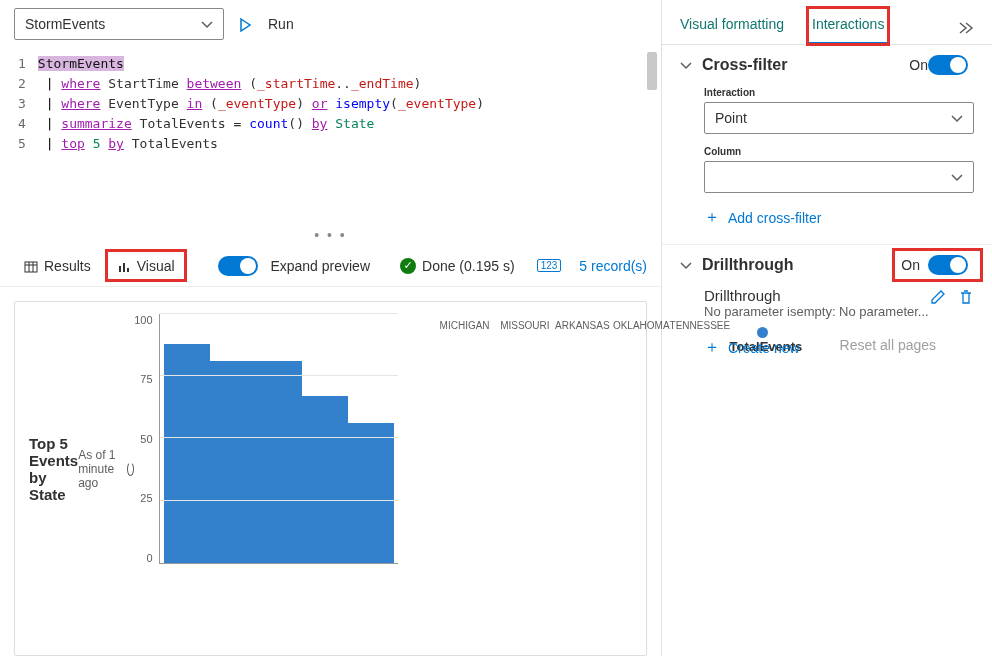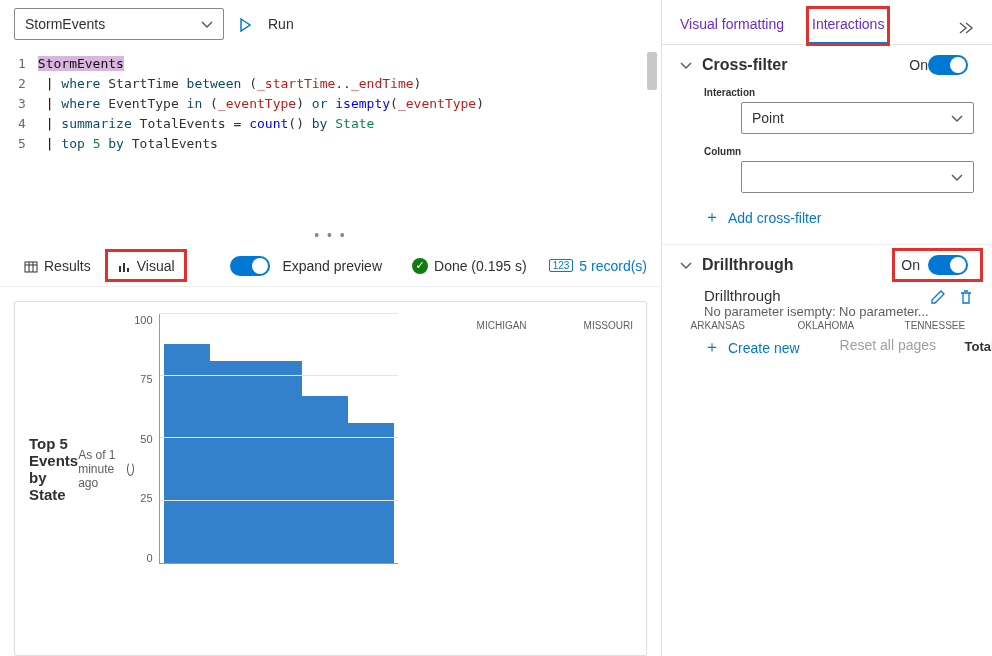--- a/index.html
+++ b/index.html
@@ -67,21 +67,21 @@
     position: relative;
   }
   .gutter {
     text-align: right;
     color: #6b6b6b;
     padding: 0 12px 0 18px;
     user-select: none;
   }
   .code { flex: 1; white-space: pre; position: relative; }
   .code .hl-table { background: #d8b6e0; color: #111;}
-  .code .kw { color: #0c4a6e; }
+  .code .kw { color: #a21caf; text-decoration: underline; }
   .code .fn { color: #0000ff; }
   .code .op { color: #000; }
   .code .param { color: #c41a16; }
   .code .id { color: #098658; }
   .code .num { color: #098658; }
   .scroll-thumb {
     position: absolute;
     right: 4px;
     top: 4px;
     width: 10px;
@@ -139,21 +139,21 @@
     border-radius: 50%;
     background: #fff;
   }
   .results-bar .spacer { flex: 1; }
   .status-done { display: flex; align-items: center; gap: 6px; font-size: 14px; }
   .check-circle {
     width: 16px; height: 16px; border-radius: 50%;
     background: #107c10; color: #fff; display: inline-flex;
     align-items: center; justify-content: center; font-size: 11px;
   }
-  .record-count { display: flex; align-items: center; gap: 6px; color: #0078d4; font-size: 14px; margin-left: 16px;}
+  .record-count { display: flex; align-items: center; gap: 18px; color: #0078d4; font-size: 14px; margin-left: 16px;}
   .rec-icon { border: 1px solid #0078d4; border-radius: 2px; padding: 0 3px; font-size: 10px;}
 
   
   .chart-card {
     margin: 14px 14px 0 14px;
     border: 1px solid #ddd;
     border-radius: 2px;
     box-shadow: 0 1px 2px rgba(0,0,0,0.06);
     padding: 12px 14px 22px 14px;
     height: 360px;
@@ -204,21 +204,21 @@
     background: #3380cc;
   }
   .x-labels {
     display: flex;
     justify-content: space-around;
     font-size: 10px;
     color: #605e5c;
     margin-left: 32px;
     margin-top: 6px;
   }
-  .x-labels span { width: 60px; text-align: left; margin-left: 47px; }
+  .x-labels span { width: 60px; text-align: right; }
   .legend {
     text-align: center;
     margin-top: 10px;
     font-size: 13px;
     font-weight: 600;
   }
   .legend .dot {
     display: inline-block; width: 11px; height: 11px; border-radius: 50%;
     background: #3380cc; margin-right: 6px; vertical-align: middle;
   }
@@ -228,21 +228,21 @@
     display: flex;
     align-items: center;
     gap: 20px;
     padding: 0 14px;
     border-bottom: 1px solid #e1e1e1;
   }
   .r-tab {
     padding: 8px 4px 10px;
     font-size: 14px;
     cursor: pointer;
-    color: #6d28d9;
+    color: #0f766e;
     border-bottom: 2px solid transparent;
   }
   .r-tab.active {
     border-bottom: 2px solid #0078d4;
   }
   .r-tab.highlighted {
     outline: 3px solid #e3302d;
     outline-offset: -1px;
   }
   .r-tabs .more { margin-left: auto; color:#605e5c; cursor:pointer; padding: 0 4px;}
@@ -286,21 +286,20 @@
     height: 32px;
     border: 1px solid #8a8886;
     border-radius: 2px;
     display: flex;
     align-items: center;
     justify-content: space-between;
     padding: 12px 10px;
     font-size: 14px;
     cursor: pointer;
     background: #fff;
-    margin-left: 37px;
   }
   .add-link {
     display: flex; align-items: center; gap: 8px;
     color: #0078d4;
     font-size: 14px;
     cursor: pointer;
     margin: 14px 0 0 24px;
   }
   .plus-ic { font-size: 16px; }
 

